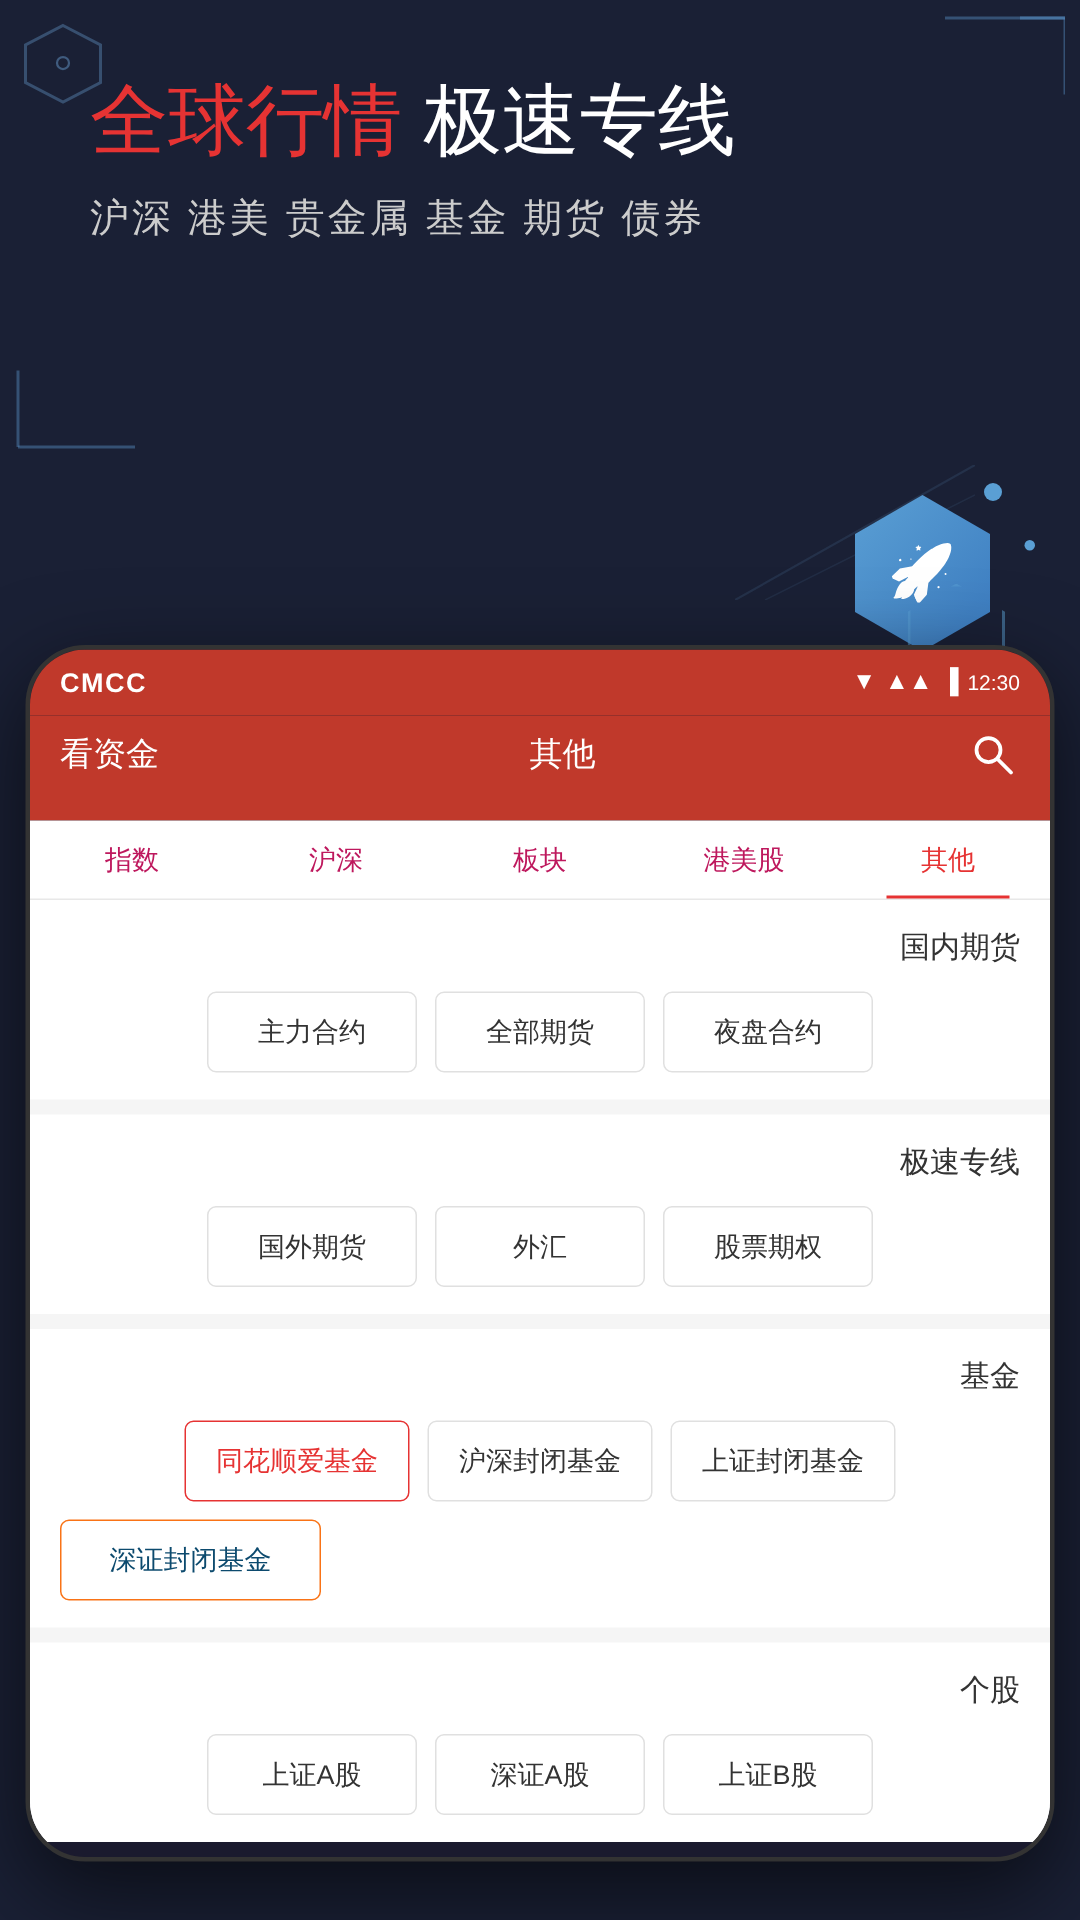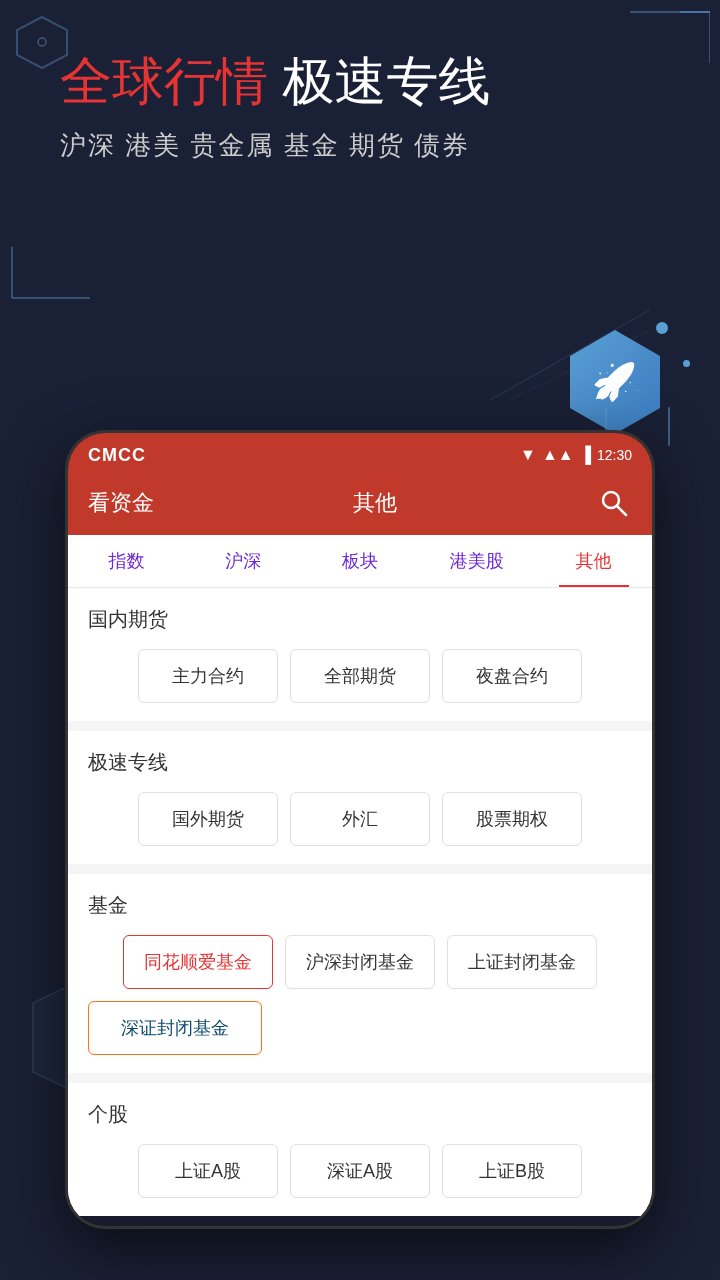--- a/index.html
+++ b/index.html
@@ -96,21 +96,21 @@
       border: 2px solid rgba(90,159,212,0.5);
       clip-path: polygon(50% 0%, 100% 25%, 100% 75%, 50% 100%, 0% 75%, 0% 25%);
     }
 
     
     .phone-wrapper {
       position: absolute;
       top: 430px;
       left: 50%;
       transform: translateX(-50%);
-      width: 590px;
+      width: 686px;
       z-index: 3;
     }
 
     .phone-mockup {
       background: #1a1a2e;
       border-radius: 40px;
       padding: 0;
       overflow: hidden;
       box-shadow: 0 20px 60px rgba(0,0,0,0.6);
       border: 3px solid #333;
@@ -156,21 +156,21 @@
 
     .status-time {
       color: white;
       font-size: 14px;
       font-weight: 500;
     }
 
     
     .app-header {
       background: #c0392b;
-      padding: 8px 20px 14px;
+      padding: 8px 20px 26px;
       display: flex;
       align-items: center;
       justify-content: space-between;
     }
 
     .app-header-left {
       font-size: 22px;
       color: white;
       font-weight: 500;
     }
@@ -194,21 +194,21 @@
       background: white;
       display: flex;
       border-bottom: 1px solid #e8e8e8;
     }
 
     .tab-item {
       flex: 1;
       padding: 14px 0;
       text-align: center;
       font-size: 18px;
-      color: #6d28d9;
+      color: #be185d;
       position: relative;
     }
 
     .tab-item.active {
       color: #e63333;
       font-weight: 500;
     }
 
     .tab-item.active::after {
       content: '';
@@ -227,20 +227,21 @@
       background: white;
       margin-bottom: 10px;
       padding: 18px 20px;
     }
 
     .section-title {
       font-size: 20px;
       color: #333;
       font-weight: 500;
       margin-bottom: 16px;
+      text-align: right;
     }
 
     .button-grid {
       display: flex;
       gap: 12px;
       flex-wrap: wrap;
       justify-content: center;
     }
 
     .btn-card {

